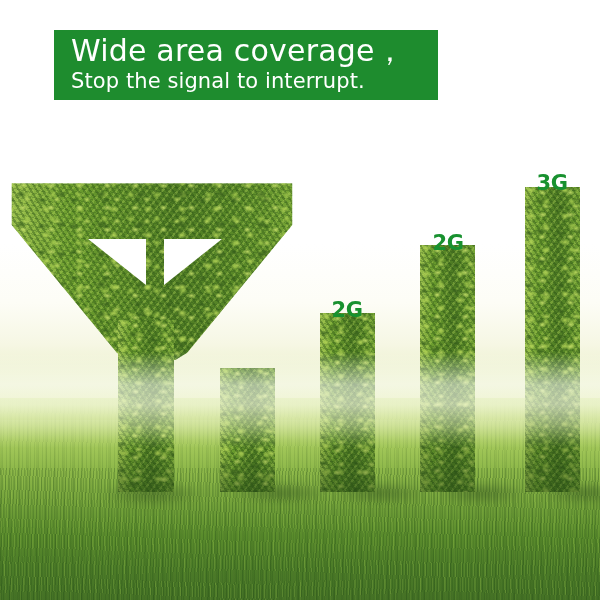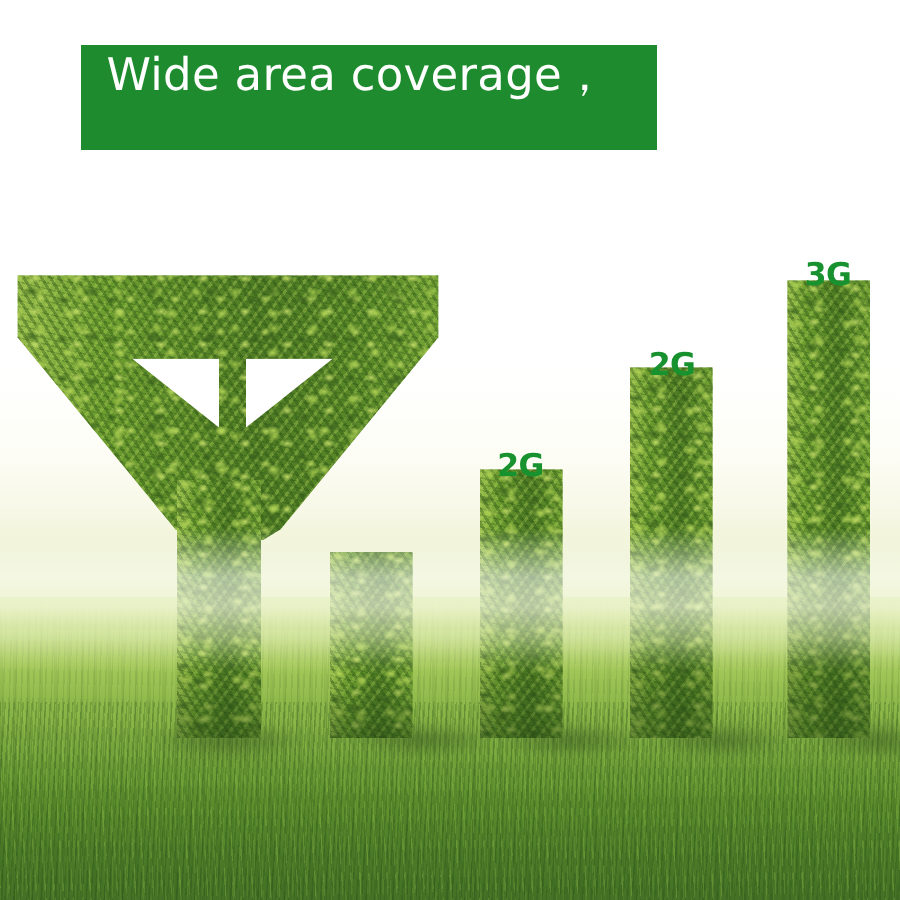--- a/index.html
+++ b/index.html
@@ -302,15 +302,16 @@
   <div class="haze"></div>
 
   <div id="labels-layer">
       <div class="bar-label" style="left: 317px; top: 288px; color: rgb(24, 145, 47);">2G</div>
       <div class="bar-label" style="left: 418px; top: 221px; color: rgb(24, 145, 47);">2G</div>
       <div class="bar-label" style="left: 522px; top: 161px; color: rgb(24, 145, 47);">3G</div>
     </div>
 
   <div class="banner" style="background: rgb(30, 140, 46);">
     <div class="banner-line1">Wide area coverage，</div>
+    <div class="banner-line2">Stop the signal to interrupt.</div>
   </div>
 
 </div>
 
 </body></html>

